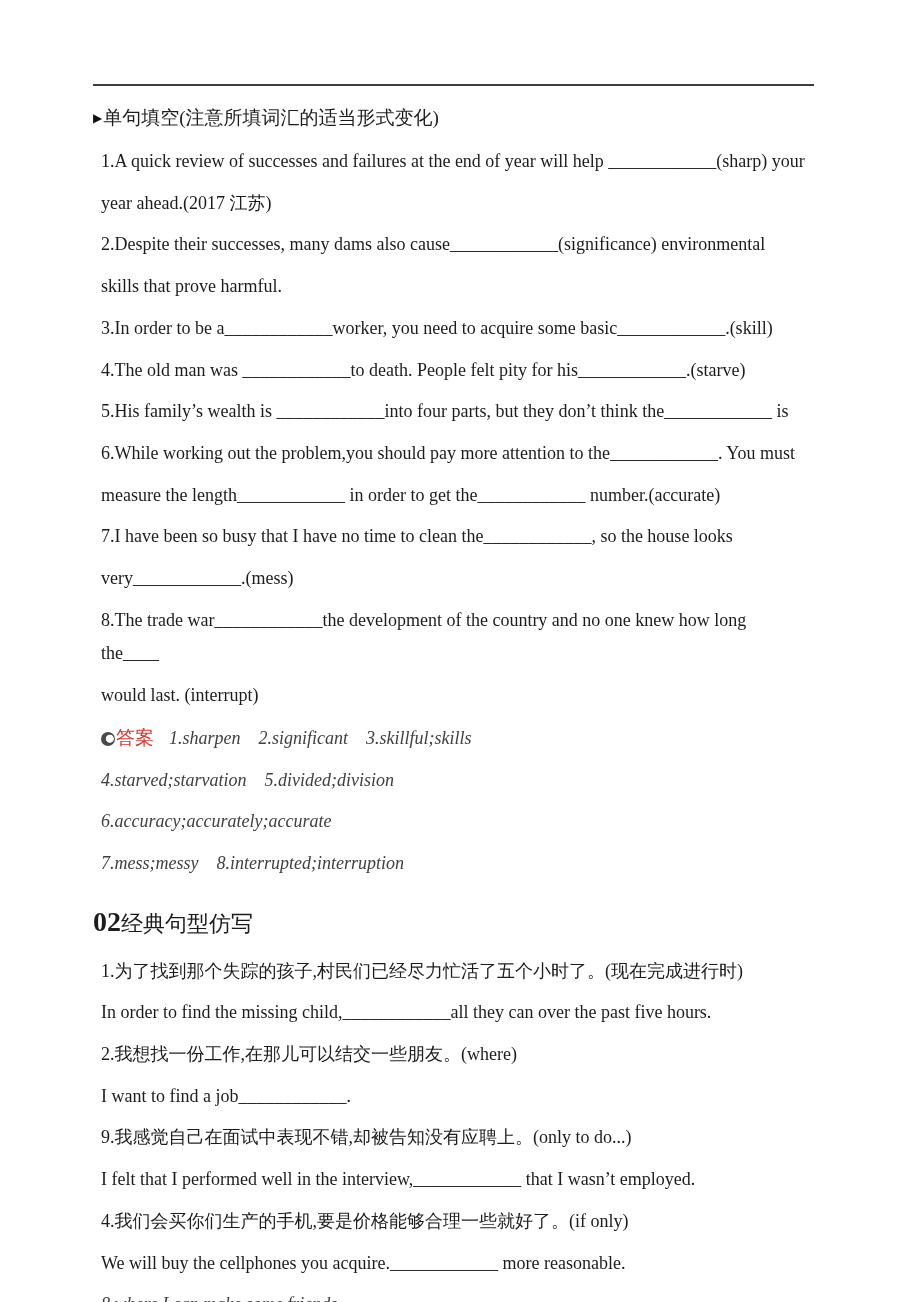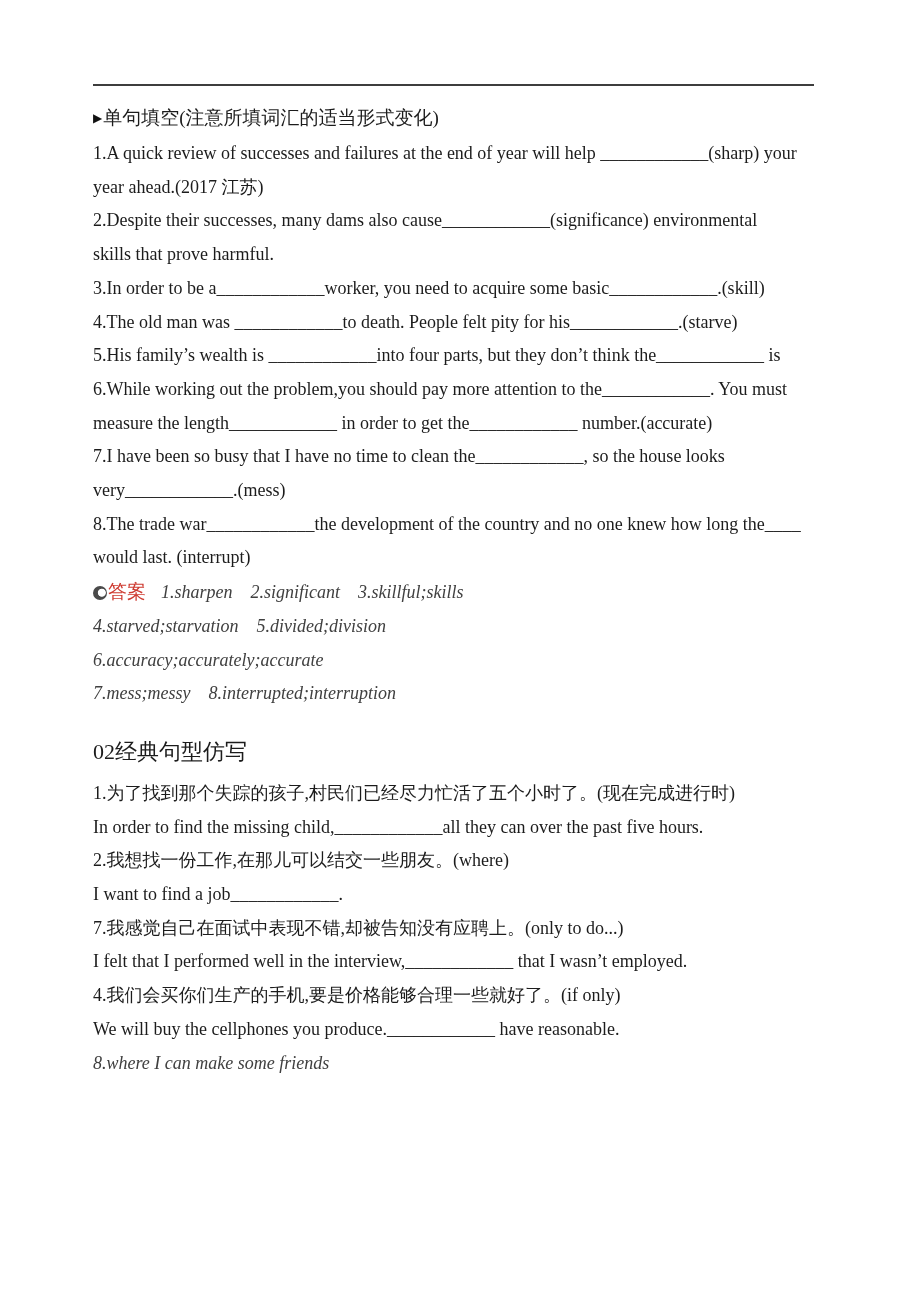--- a/index.html
+++ b/index.html
@@ -18,34 +18,34 @@
     margin:15px 0 0 0;
     font-size:19px; line-height:34px;
     white-space:pre-wrap;
   }
   .arrow-icon {
     font-size:12px; margin-right:1px;
     position:relative; top:-2px; color:#111;
     font-family:"DejaVu Sans",sans-serif;
   }
   p.line {
-    margin:0; font-size:18px; line-height:33.7px;
+    margin:8px; font-size:18px; line-height:33.7px;
     white-space:pre-wrap;
   }
   .red { color:#404040;font-style:italic; }
   .ans-icon {
     display:inline-block; width:14px; height:14px; border-radius:50%;
     background: radial-gradient(circle at 63% 48%, #ffffff 0 3.6px, #4a4a4a 4.4px);
     vertical-align:-2px;
   }
   .ans-label { color:#ce3a30; font-size:19px; margin-left:1px; }
   .ans-text { margin-left:15px; }
   .s2-head { margin:20px 0 2px 0; line-height:42px; }
   .s2-num {
-    font-weight:normal; font-size:22px; letter-spacing:0px;
+    font-weight:bold; font-size:28px; letter-spacing:0px;
   }
   .s2-title { font-size:22px; }
 </style>
 </head>
 <body>
 
 <div class="doc">
 
   <hr class="toprule">
 
@@ -74,23 +74,23 @@
     <p class="line red">7.mess;messy    8.interrupted;interruption</p>
   </div>
 
   <p class="s2-head"><span class="s2-num">02</span><span class="s2-title">经典句型仿写</span></p>
 
   <div>
     <p class="line">1.为了找到那个失踪的孩子,村民们已经尽力忙活了五个小时了。(现在完成进行时)</p>
     <p class="line">In order to find the missing child,____________all they can over the past five hours.</p>
     <p class="line">2.我想找一份工作,在那儿可以结交一些朋友。(where)</p>
     <p class="line">I want to find a job____________.</p>
-    <p class="line">7.我感觉自己在面试中表现不错,却被告知没有应聘上。(only to do...)</p>
+    <p class="line">9.我感觉自己在面试中表现不错,却被告知没有应聘上。(only to do...)</p>
     <p class="line">I felt that I performed well in the interview,____________ that I wasn’t employed.</p>
     <p class="line">4.我们会买你们生产的手机,要是价格能够合理一些就好了。(if only)</p>
-    <p class="line">We will buy the cellphones you produce.____________ have reasonable.</p>
+    <p class="line">We will buy the cellphones you acquire.____________ more reasonable.</p>
   </div>
 
   <div>
     <p class="line red">8.where I can make some friends</p>
   </div>
 
 </div>
 
 </body></html>

